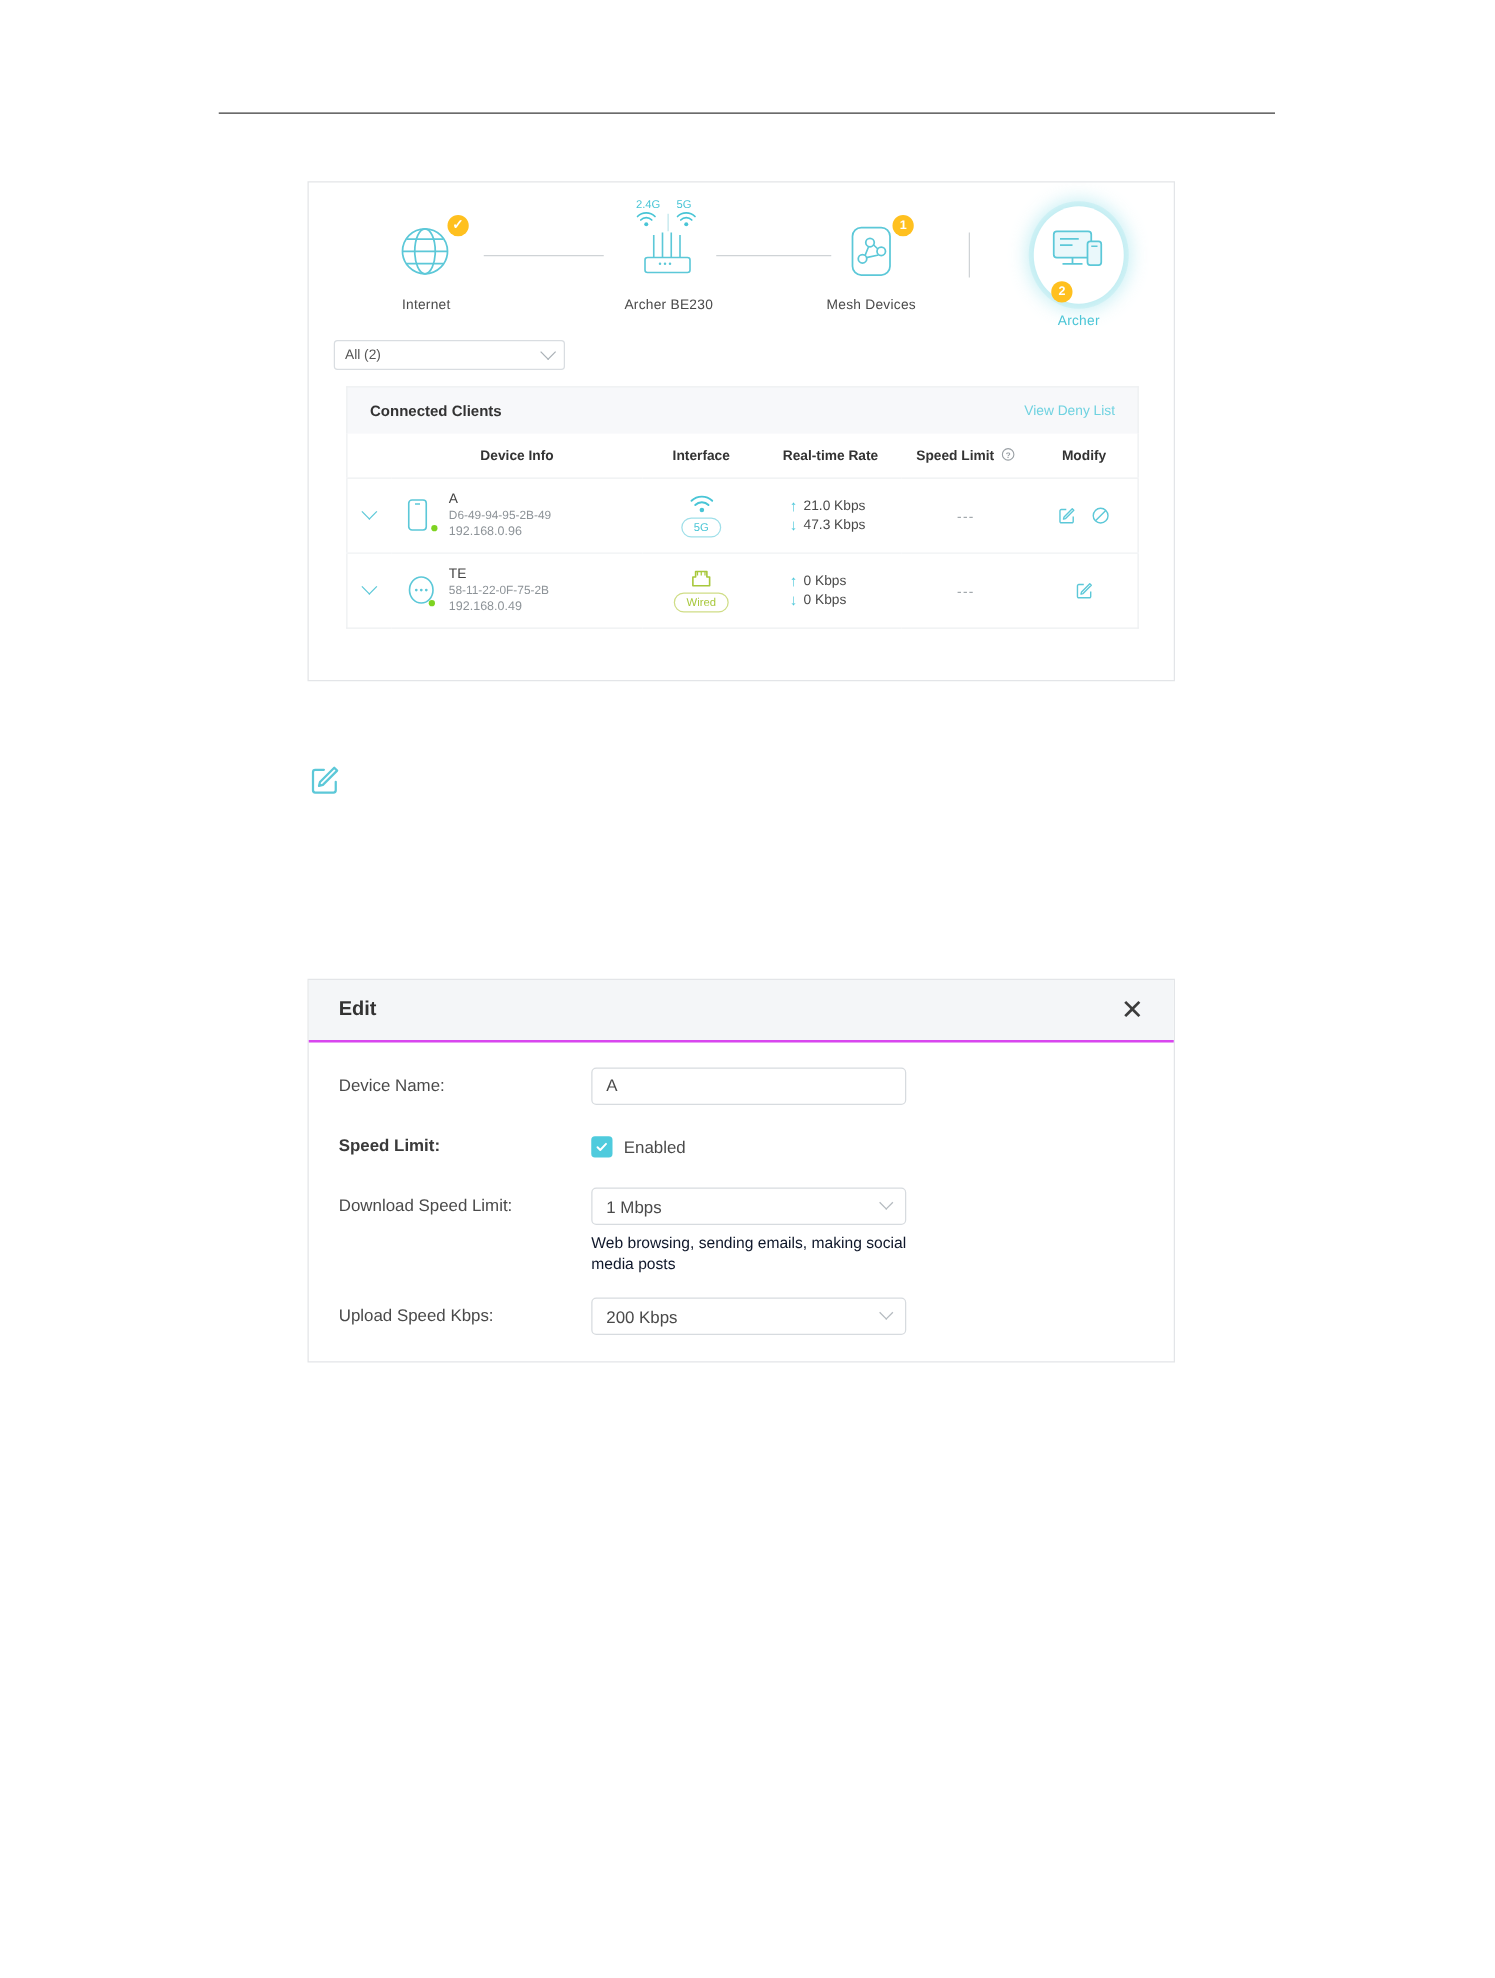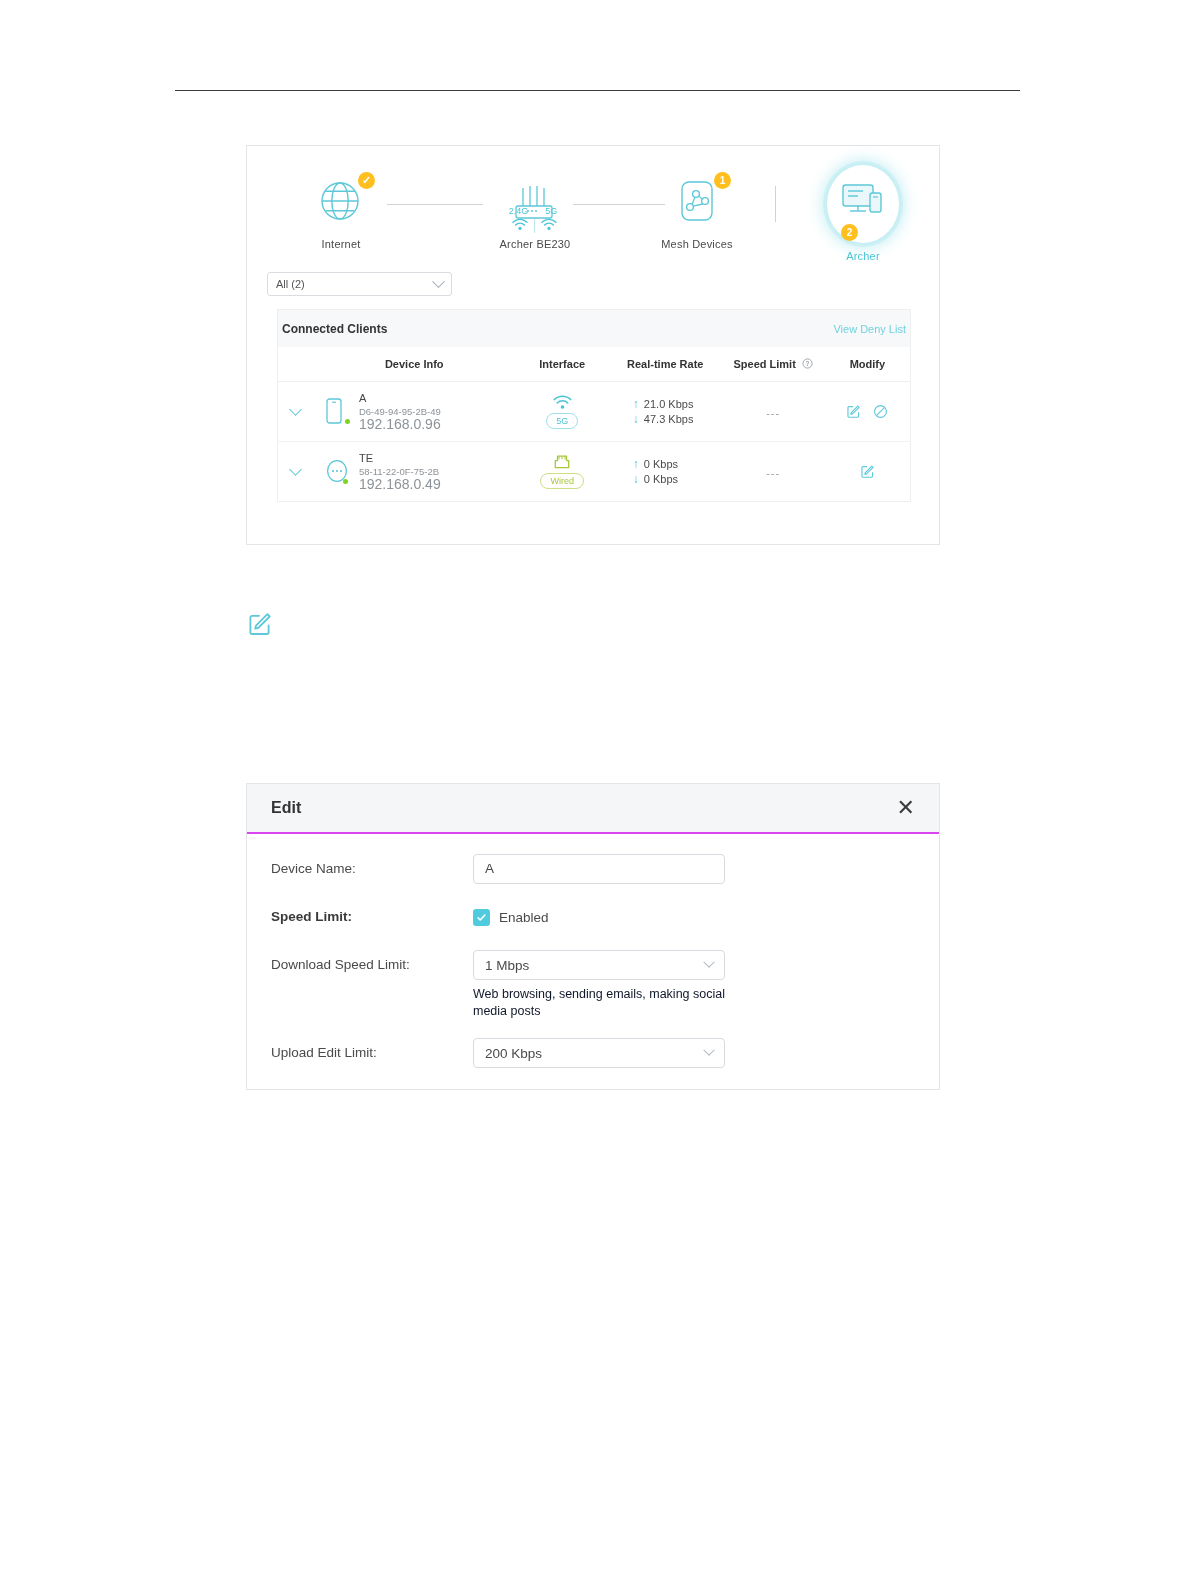--- a/index.html
+++ b/index.html
@@ -94,21 +94,21 @@
 
   .bands {
     position: absolute;
     left: 218px; top: 0px;
     width: 96px;
     display: flex;
     justify-content: center;
     align-items: flex-end;
     gap: 6px;
   }
-  .band { text-align: right; margin-top: 48px; }
+  .band { text-align: left; }
   .band .band-label {
     font-size: 9px;
     color: #49c5d6;
     margin-bottom: 1px;
   }
   .band-sep {
     width: 1px; height: 14px;
     background: #bfe6ec;
     margin-bottom: 2px;
   }
@@ -156,21 +156,21 @@
     left: 30px; top: 163px;
     width: 634px;
     background: #ffffff;
   }
   .panel-head {
     height: 38px;
     background: #f7f8fa;
     display: flex;
     align-items: center;
     justify-content: space-between;
-    padding: 0 4px;
+    padding: 0 18px;
     border: 1px solid #edeff1;
     border-bottom: none;
   }
   .panel-title {
     font-size: 12px;
     font-weight: bold;
     color: #333;
   }
   .deny-link {
     font-size: 11px;
@@ -225,21 +225,21 @@
   .dev-icon { position: relative; width: 24px; height: 30px; flex: 0 0 24px;}
   .dot-online {
     position: absolute;
     right: -1px; bottom: 3px;
     width: 5px; height: 5px;
     border-radius: 50%;
     background: #7ed321;
   }
   .dev-name { font-size: 11px; color: #444; line-height: 13px; }
   .dev-mac  { font-size: 9.5px; color: #8d9398; line-height: 13px; }
-  .dev-ip   { font-size: 14px; color: #8d9398; line-height: 13px; }
+  .dev-ip   { font-size: 10px; color: #8d9398; line-height: 13px; }
 
   .iface-cell { display: flex; flex-direction: column; align-items: center; gap: 3px; }
   .pill {
     font-size: 9px;
     border-radius: 8px;
     padding: 1px 9px;
     line-height: 12px;
   }
   .pill-5g { color: #49c5d6; border: 1px solid #9fdfe9; }
   .pill-wired { color: #a8c83c; border: 1px solid #cfdd86; }
@@ -628,21 +628,21 @@
         <div class="form-field">
           <div class="select-box">
             <span>1 Mbps</span>
             <span class="chev"></span>
           </div>
           <div class="hint">Web browsing, sending emails, making social media posts</div>
         </div>
       </div>
 
       <div class="form-row">
-        <div class="form-label">Upload Edit Limit:</div>
+        <div class="form-label">Upload Speed Kbps:</div>
         <div class="form-field">
           <div class="select-box">
             <span>200 Kbps</span>
             <span class="chev"></span>
           </div>
         </div>
       </div>
 
     </div>
   </div>

